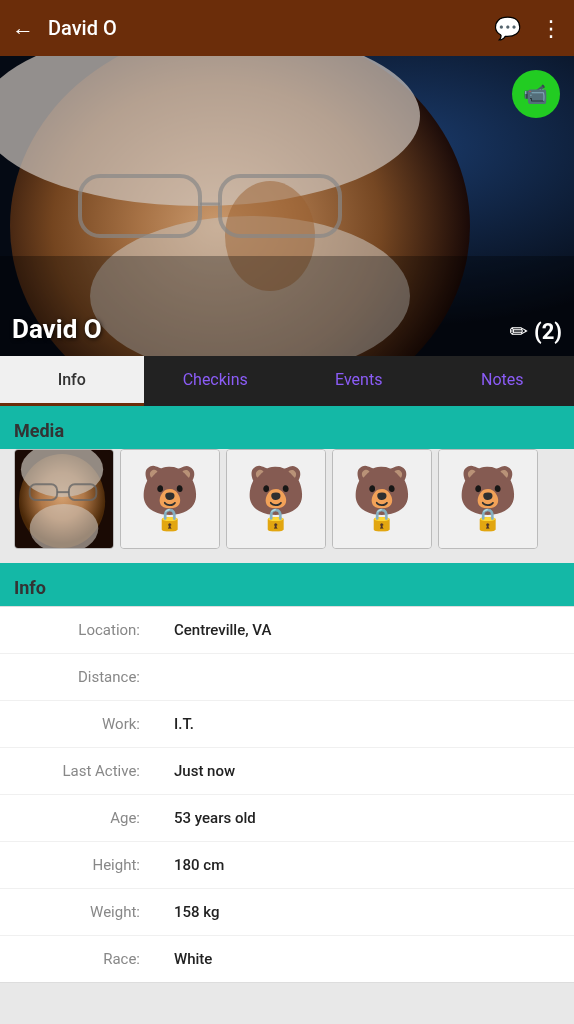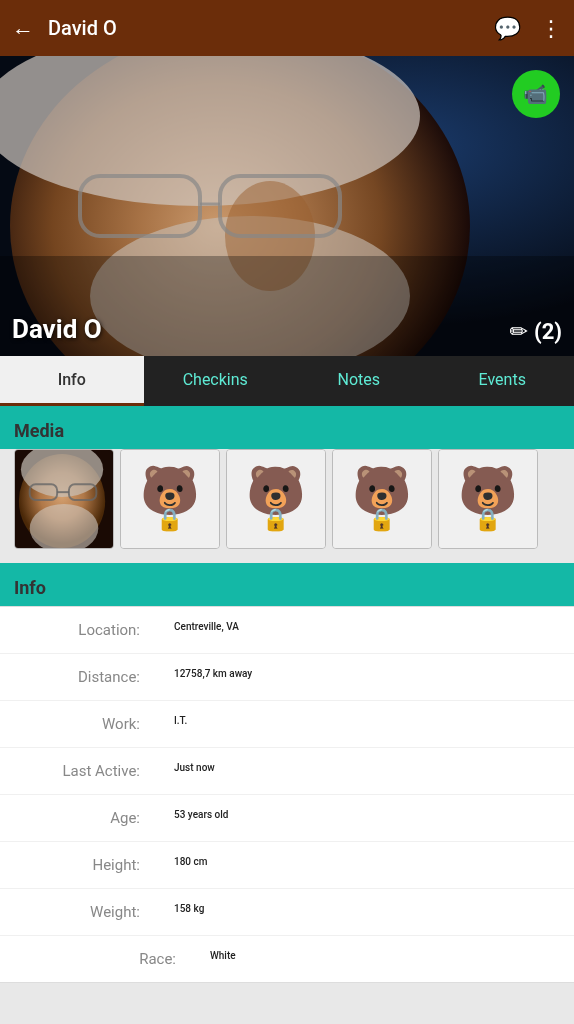--- a/index.html
+++ b/index.html
@@ -99,21 +99,21 @@
     .tabs {
       display: flex;
       background: #222;
       height: 50px;
     }
     .tab {
       flex: 1;
       display: flex;
       align-items: center;
       justify-content: center;
-      color: #5eead4;
+      color: #8b5cf6;
       font-size: 16px;
       cursor: pointer;
       border-bottom: 3px solid transparent;
     }
     .tab.active {
       background: #f0f0f0;
       color: #333;
       font-weight: 500;
       border-bottom: 3px solid #6B2D0A;
     }
@@ -190,33 +190,32 @@
     .info-row {
       display: flex;
       flex-direction: row;
       padding: 14px 20px;
       border-bottom: 1px solid #f0f0f0;
       align-items: flex-start;
       gap: 24px;
     }
     .info-row:last-child {
       border-bottom: none;
-      margin-left: 36px;
     }
     .info-label {
       color: #888;
       font-size: 15px;
       width: 120px;
       text-align: right;
       margin-right: 10px;
       flex-shrink: 0;
     }
     .info-value {
       color: #222;
-      font-size: 10px;
+      font-size: 15px;
       font-weight: 500;
       flex: 1;
     }
   </style>
 </head>
 <body>
 
 <div class="header">
   <span class="header-back">←</span>
   <span class="header-title">David O</span>
@@ -274,24 +273,24 @@
 </div>
 
 <div class="tabs">
   <div class="tab active">
     <span>Info</span>
   </div>
   <div class="tab">
     <span>Checkins</span>
   </div>
   <div class="tab">
+    <span>Events</span>
+  </div>
+  <div class="tab">
     <span>Notes</span>
-  </div>
-  <div class="tab">
-    <span>Events</span>
   </div>
 </div>
 
 <div class="main-content">
 
   <div class="media-section">
     <div class="section-header">Media</div>
     <div class="media-scroll">
 
       <div class="media-thumb">
@@ -343,21 +342,20 @@
   <div class="info-section">
     <div class="section-header">Info</div>
     <div class="info-card">
 
       <div class="info-row">
         <span class="info-label">Location:</span>
         <span class="info-value">Centreville, VA</span>
       </div>
       <div class="info-row">
         <span class="info-label">Distance:</span>
-        <span class="info-value">12758,7 km away</span>
       </div>
       <div class="info-row">
         <span class="info-label">Work:</span>
         <span class="info-value">I.T.</span>
       </div>
       <div class="info-row">
         <span class="info-label">Last Active:</span>
         <span class="info-value">Just now</span>
       </div>
       <div class="info-row">

